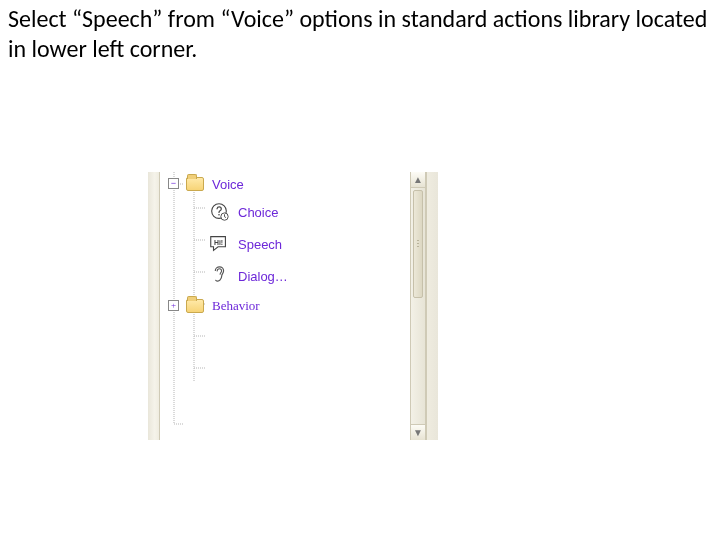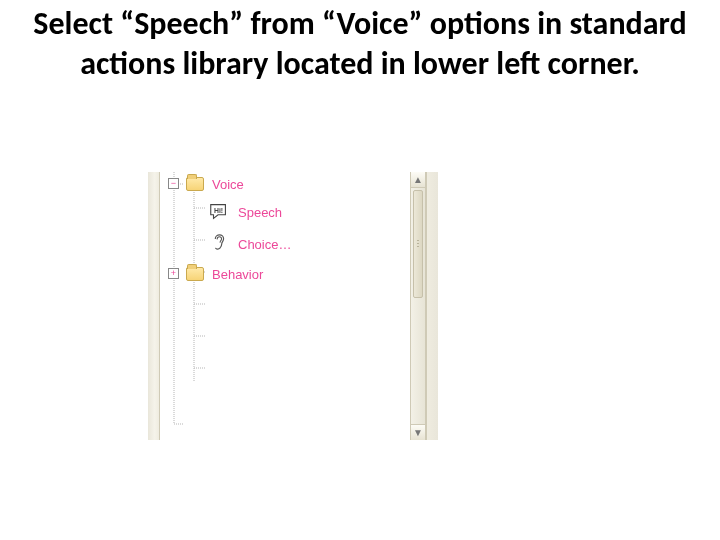--- a/index.html
+++ b/index.html
@@ -5,26 +5,25 @@
   * { box-sizing: border-box; }
   body {
     margin: 0;
     width: 720px;
     height: 540px;
     background: #fff;
     font-family: "Calibri", "Segoe UI", Arial, sans-serif;
     position: relative;
   }
   .instruction {
-    font-size: 32px;
+    font-size: 24px;
     line-height: 1.25;
-    text-align: center;
     padding: 4px 8px 0 8px;
     color: #000;
-    font-weight: 700;
+    font-weight: 400;
   }
   .panel-wrap {
     position: absolute;
     left: 148px;
     top: 172px;
     width: 290px;
     height: 268px;
     background: #fff;
   }
   .left-gutter {
@@ -40,31 +39,31 @@
     width: 4px;
     background: #fff;
   }
   .tree-area {
     position: absolute;
     left: 16px; right: 28px; top: 0; bottom: 0;
     background: #fff;
     overflow: hidden;
     font-family: Tahoma, "Segoe UI", sans-serif;
     font-size: 13px;
-    color: #ec4899;
+    color: #6d28d9;
   }
   .tree-row {
     position: relative;
     height: 32px;
     display: flex;
     align-items: center;
     padding-left: 44px;
   }
   .tree-row.folder { padding-left: 22px; }
-  .tree-row.behavior-row { padding-left: 22px; height: 28px; }
+  .tree-row.behavior-row { padding-left: 22px; height: 28px; font-family: Liberation Serif, serif; }
   .expander {
     width: 11px; height: 11px;
     border: 1px solid #888;
     background: #fff;
     display: flex; align-items: center; justify-content: center;
     font-size: 9px; line-height: 9px;
     position: absolute;
     left: 4px;
   }
   .expander.plus::before { content: "+"; }
@@ -176,41 +175,53 @@
       <line x1="10" y1="252" x2="20" y2="252"></line>
     </svg>
 
     <div class="tree-row folder" style="height:24px">
       <div class="expander minus" style="top:6px"></div>
       <span class="folder-icon"></span>
       <span class="label">Voice</span>
     </div>
 
 
+    <div class="tree-row">
+      <span class="node-icon">
+        <svg viewBox="0 0 24 24">
+            <circle cx="12" cy="11" r="8" fill="#fff" stroke="#444" stroke-width="1.2"></circle>
+            <path d="M9.8 8.5c.3-1.2 1.3-2 2.4-2 1.3 0 2.3.9 2.3 2.1 0 1-.7 1.5-1.5 2.1-.7.5-1 .9-1 1.8" fill="none" stroke="#444" stroke-width="1.3" stroke-linecap="round"></path>
+            <circle cx="12" cy="15" r="0.9" fill="#444"></circle>
+            <circle cx="18" cy="17" r="4" fill="#fff" stroke="#444" stroke-width="1"></circle>
+            <path d="M18 14.5v2.6l1.6 1" fill="none" stroke="#444" stroke-width="1"></path>
+          </svg>
+      </span>
+      <span class="label">Choice</span>
+    </div>
 
     <div class="tree-row">
       <span class="node-icon">
         <svg viewBox="0 0 24 24">
             <path d="M3 4h16v11H11l-5 4v-4H3z" fill="#fff" stroke="#444" stroke-width="1.2"></path>
             <text x="6.5" y="12.8" font-size="7.5" font-family="Arial" fill="#444" font-weight="bold">Hi!</text>
           </svg>
       </span>
       <span class="label">Speech</span>
     </div>
 
 
 
     <div class="tree-row">
       <span class="node-icon">
         <svg viewBox="0 0 24 24">
             <path d="M8 6c0-2.2 2.2-4 4.6-4S17 3.8 17 6.3c0 2.7-2 3.3-2 5.5 0 1.5-.4 3-2 4.7-1.3 1.4-3.4 1.4-4.5.2" fill="none" stroke="#555" stroke-width="1.3" stroke-linecap="round"></path>
             <path d="M10 6.5c0-1.3 1.2-2.3 2.5-2.3s2.3 1 2.3 2.3c0 1.6-1.6 2-1.6 3.5" fill="none" stroke="#555" stroke-width="1.1" stroke-linecap="round"></path>
           </svg>
       </span>
-      <span class="label">Choice…</span>
+      <span class="label">Dialog…</span>
     </div>
 
     <div class="tree-row behavior-row">
       <div class="expander plus" style="top:8px"></div>
       <span class="folder-icon"></span>
       <span class="label">Behavior</span>
     </div>
   </div>
 
   <div class="scrollbar">

